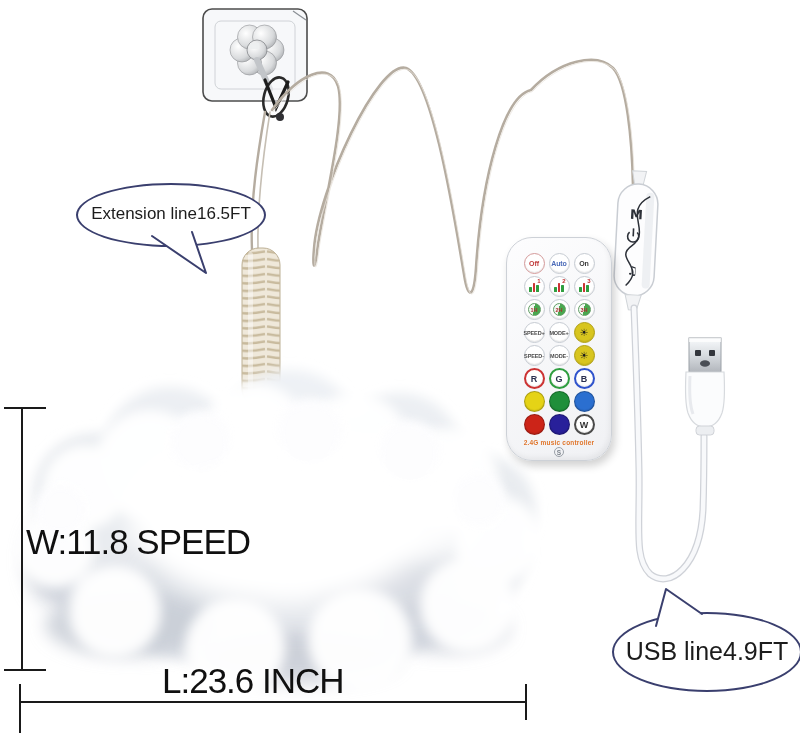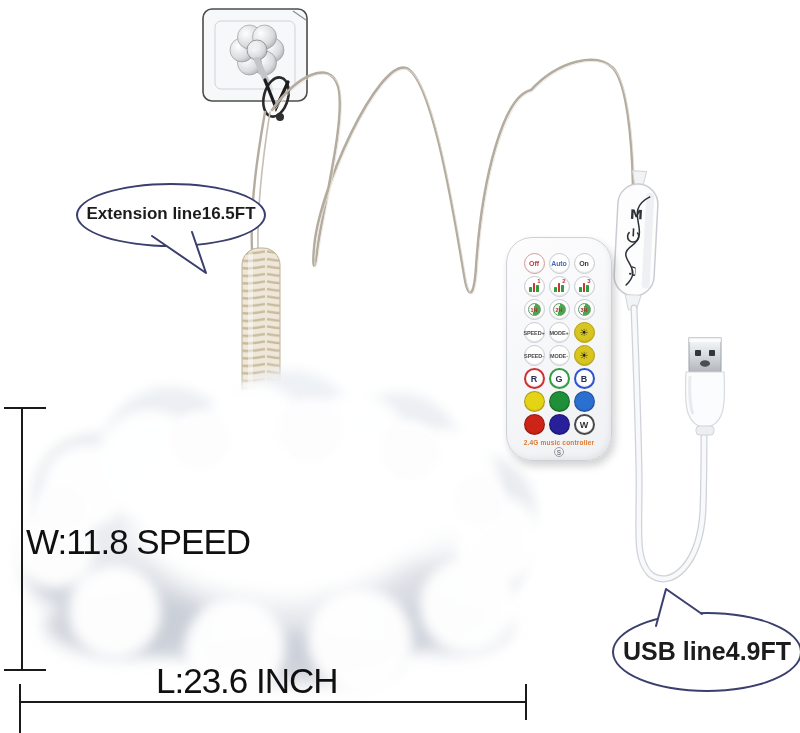--- a/index.html
+++ b/index.html
@@ -3,27 +3,27 @@
 <meta charset="utf-8">
 <style>
   html,body{margin:0;padding:0;background:#fff;}
   #stage{position:relative;width:800px;height:733px;background:#ffffff;overflow:hidden;
          font-family:"Liberation Sans","DejaVu Sans",sans-serif;}
   #scene{position:absolute;left:0;top:0;z-index:1;}
   #tails{position:absolute;left:0;top:0;z-index:4;pointer-events:none;}
 
   .dim-label{position:absolute;z-index:3;color:#101010;line-height:1.05;letter-spacing:-1px;}
   #w-label{left:26px;top:524px;font-size:35px;}
-  #l-label{left:156px;top:663px;font-size:35px;}
+  #l-label{left:162px;top:663px;font-size:35px;}
 
   .bubble{position:absolute;z-index:3;background:#fff;border:2px solid #3a3f6e;border-radius:50%;
           display:flex;align-items:center;justify-content:center;color:#1c1c1c;}
   #bubble-ext{left:76px;top:183px;width:186px;height:60px;font-size:17px;}
   #bubble-usb{left:612px;top:612px;width:186px;height:76px;font-size:25px;}
-  .bubble span{position:relative;top:-1px;font-weight:bold;}
+  .bubble span{position:relative;top:-1px;}
 
   
   #remote{position:absolute;z-index:2;left:506px;top:237px;width:106px;height:224px;
           border-radius:26px;background:linear-gradient(145deg,#fdfdfe,#f0f1f4);
           border:1px solid #cdd1d7;box-shadow:3px 5px 9px rgba(0,0,0,.18), inset -2px -3px 5px rgba(0,0,0,.05);
           display:flex;flex-direction:column;align-items:center;padding-top:14px;box-sizing:border-box;}
   .remote-row{display:flex;gap:4px;height:23px;align-items:center;}
   .rbtn{width:21px;height:21px;border-radius:50%;background:#fff;border:1.5px solid #c6cbd2;
         box-shadow:inset 0 -1px 1px rgba(0,0,0,.10);display:flex;align-items:center;justify-content:center;
         font-family:inherit;padding:0;margin:0;position:relative;box-sizing:border-box;}

